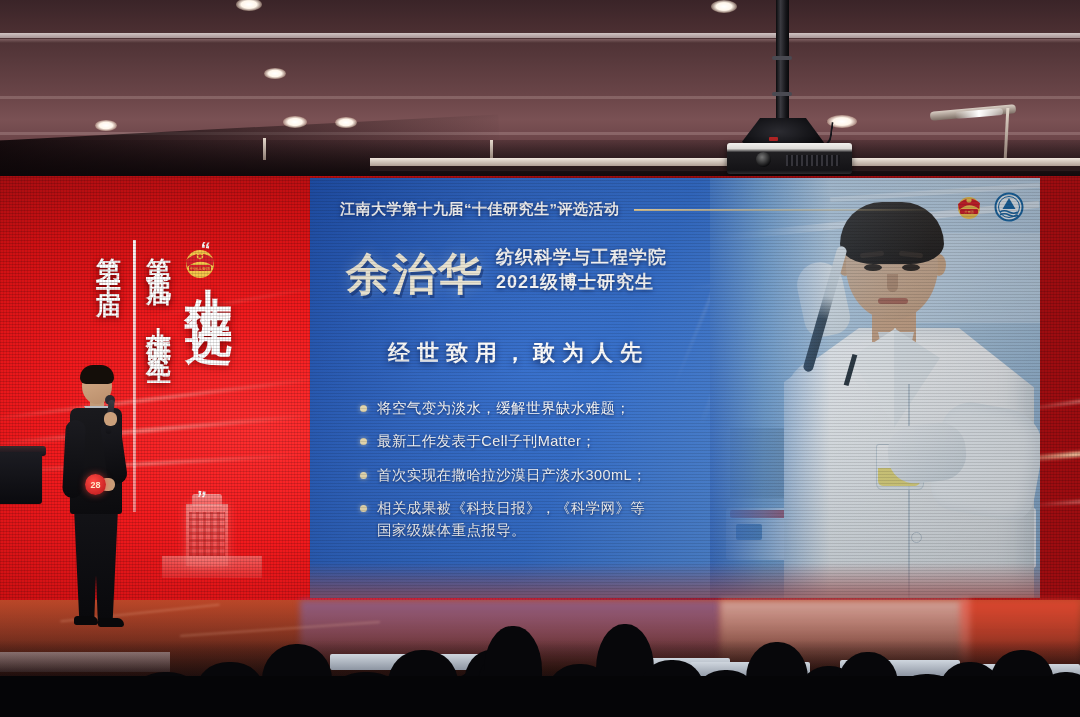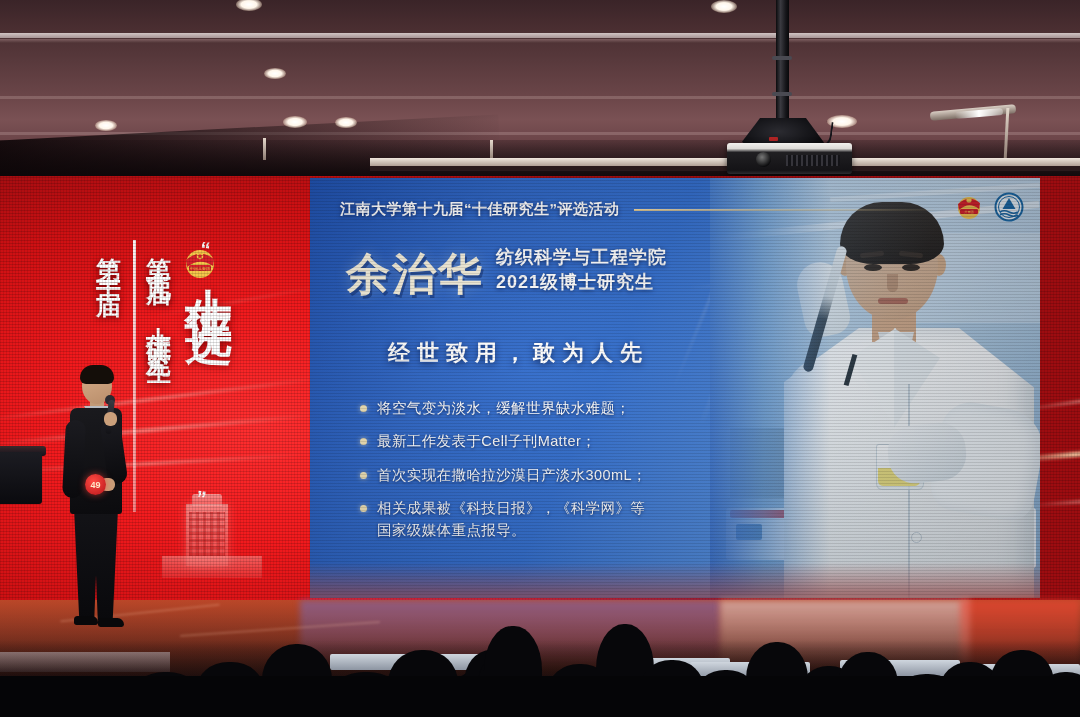--- a/index.html
+++ b/index.html
@@ -489,21 +489,21 @@
     <div class="spk-collar"></div>
     <div class="spk-torso"></div>
     <div class="spk-armL"></div>
     <div class="spk-armR"></div>
     <div class="spk-head"></div>
     <div class="spk-hair"></div>
     <div class="spk-mic-top"></div>
     <div class="spk-mic"></div>
     <div class="spk-handU"></div>
     <div class="spk-handD"></div>
-    <div class="spk-badge">49</div>
+    <div class="spk-badge">28</div>
   </div>
 
   <div class="aud-grad"></div>
 
   <div class="seatrow" style="left:0px;width:170px;top:652px;"></div>
   <div class="desk" style="left:330px;top:654px;width:150px;"></div>
   <div class="desk" style="left:600px;top:658px;width:130px;"></div>
   <div class="desk" style="left:690px;top:662px;width:120px;"></div>
   <div class="desk" style="left:840px;top:660px;width:120px;"></div>
   <div class="desk" style="left:960px;top:664px;width:120px;"></div>

